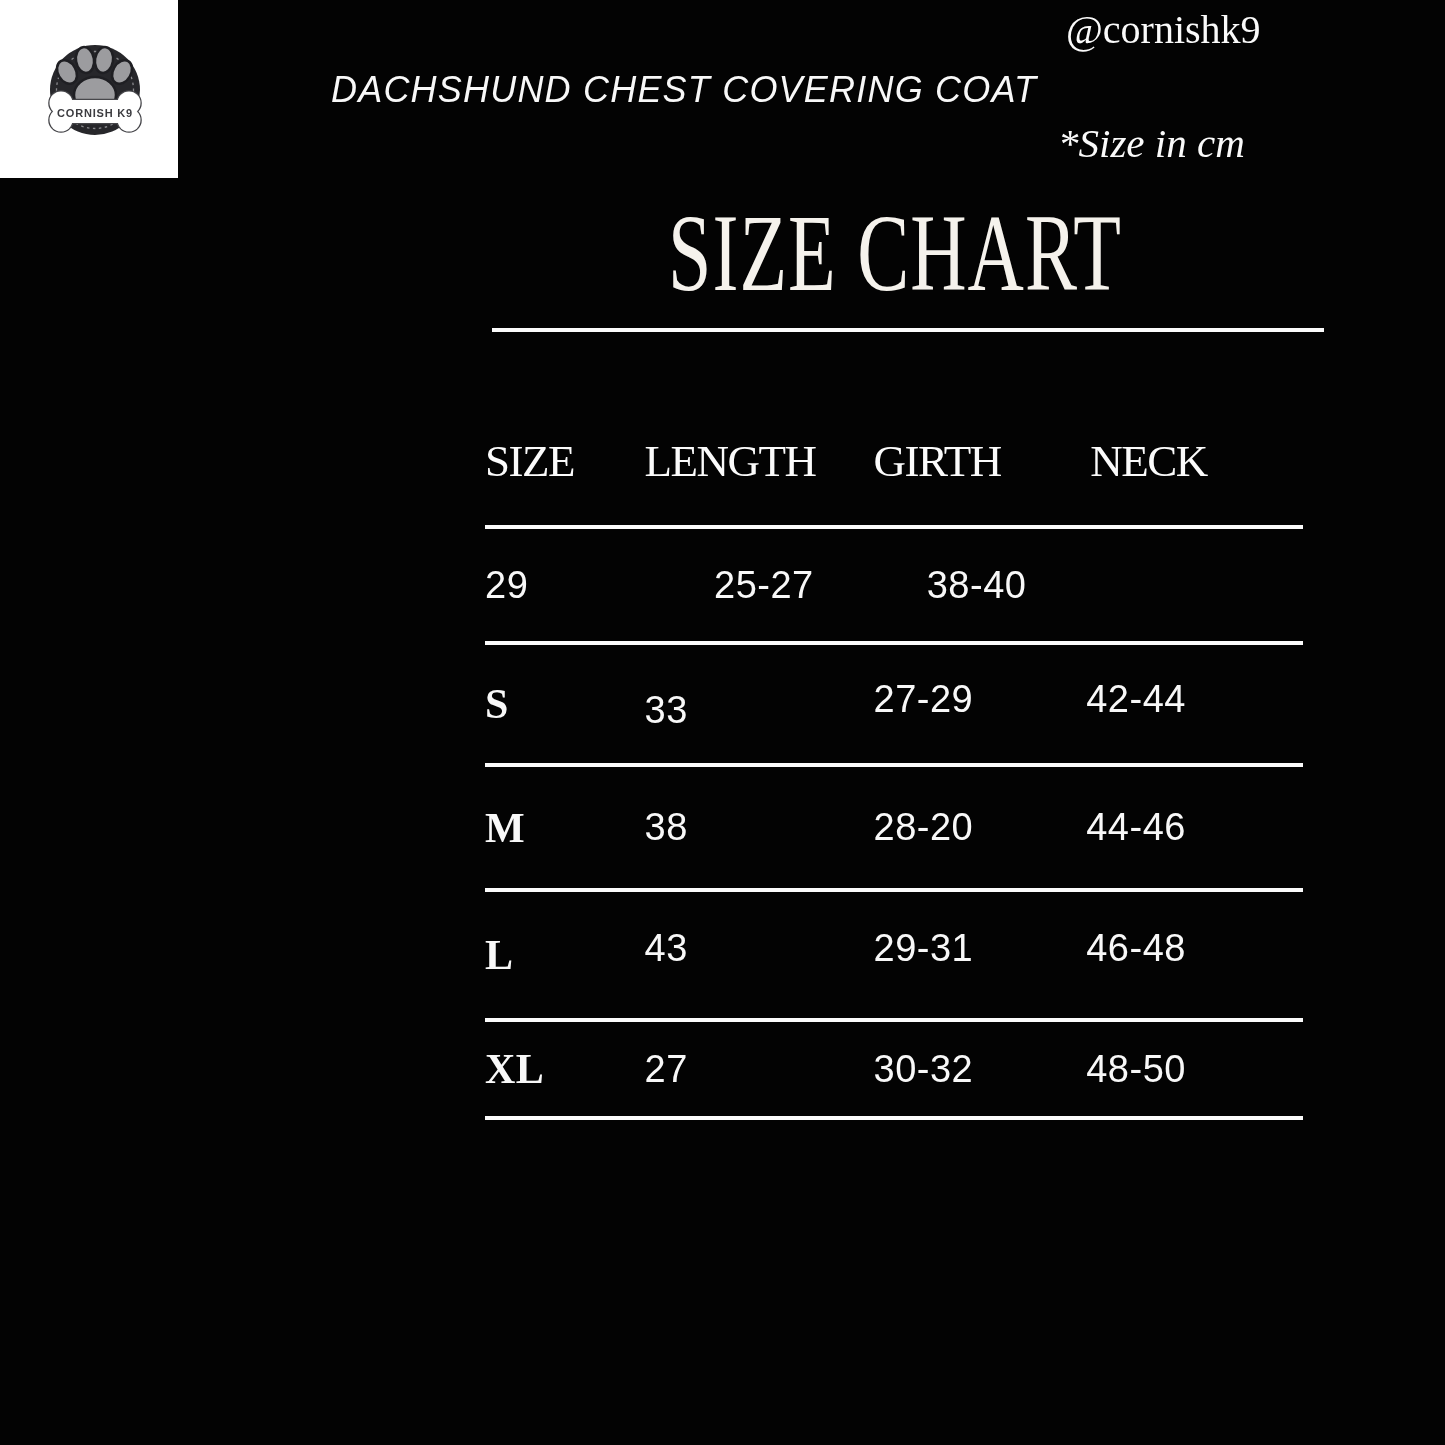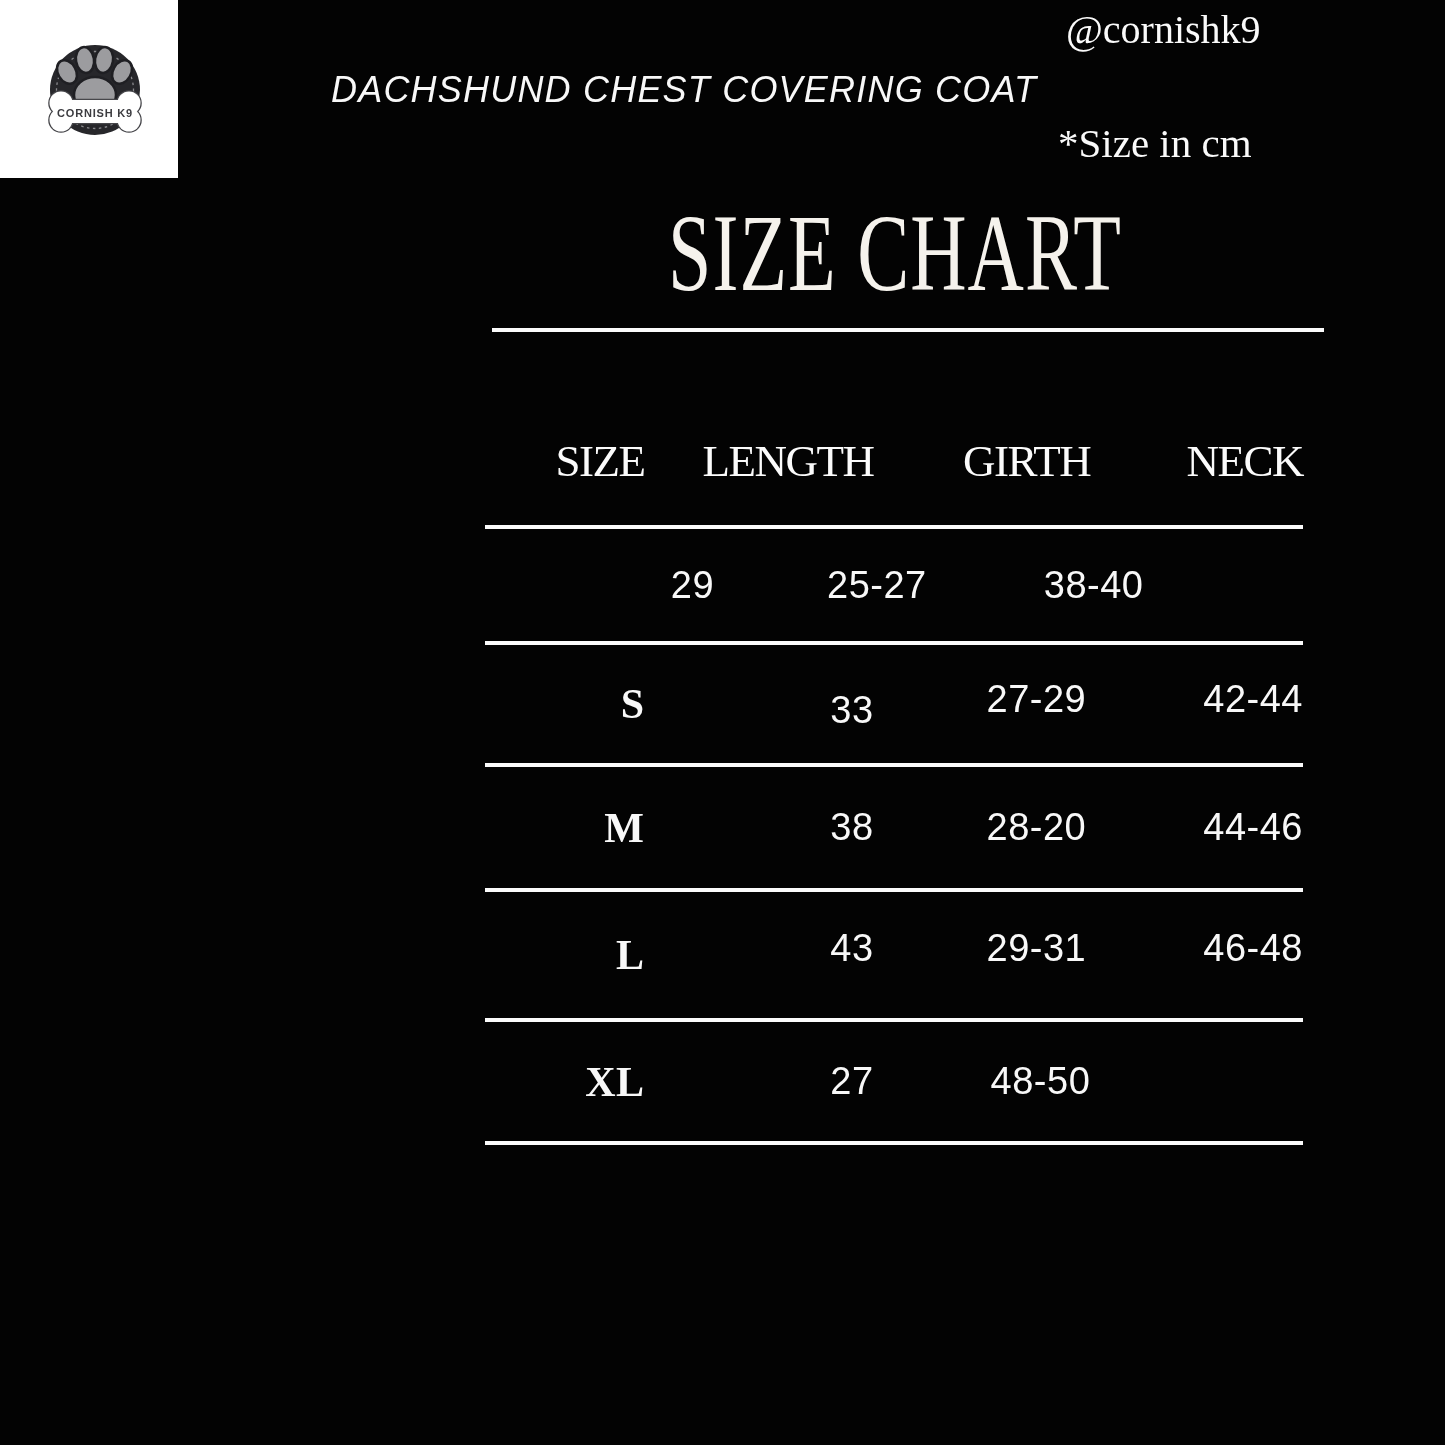--- a/index.html
+++ b/index.html
@@ -7,37 +7,37 @@
     position:relative;width:1445px;height:1445px;background:#030303;
     overflow:hidden;font-family:"Liberation Serif",serif;color:#f8f8f8;
   }
   
   .logo-card{position:absolute;left:0;top:0;width:178px;height:178px;background:#c2410c;}
   .logo-card svg{display:block;width:178px;height:178px;}
   
   .handle{position:absolute;left:1066px;top:10px;font-size:40px;color:#fafafa;line-height:1;}
   .title{position:absolute;left:331px;top:72px;font-family:"Liberation Sans",sans-serif;
          font-size:36px;letter-spacing:1.2px;line-height:1;color:#f8f8f8;white-space:nowrap;font-style:italic;}
-  .unit-note{position:absolute;left:1058px;top:123px;font-size:41px;color:#fafafa;line-height:1;}
+  .unit-note{position:absolute;left:1058px;top:123px;font-size:41px;font-style:italic;color:#fafafa;line-height:1;}
   .chart-heading{
     position:absolute;left:595px;top:199px;width:600px;text-align:center;
     font-size:78px;line-height:1;letter-spacing:1px;color:#f5f2ec;
     transform:scaleY(1.40);transform-origin:50% 0;white-space:nowrap;font-weight:400;
   }
   
   #size-table{position:absolute;left:485px;top:328px;width:818px;}
   .h-line{height:4px;background:#fbfbfb;}
   .h-line.first{width:832px;margin-left:7px;}
   .t-row{display:flex;width:100%;}
-  .cell{display:flex;align-items:center;justify-content:flex-end;}
+  .cell{display:flex;align-items:center;justify-content:flex-start;}
   .c1{width:19.5%;}.c2{width:28%;}.c3{width:26%;}.c4{width:26.5%;}
   .t-header{height:193px;}
   .t-header .cell{align-items:flex-end;padding-bottom:38px;font-size:45px;
                   letter-spacing:-1.5px;color:#fbfbfb;}
-  .r0{height:112px;}.r1{height:118px;}.r2{height:121px;}.r3{height:126px;}.r4{height:119px;}
+  .r0{height:112px;}.r1{height:118px;}.r2{height:121px;}.r3{height:126px;}.r4{height:94px;}
   .size-label{font-weight:bold;font-size:42px;letter-spacing:0.5px;}
   .num{font-family:"Liberation Sans",sans-serif;font-size:38px;letter-spacing:0.5px;}
   
   .r1 .c2{transform:translateY(6px);}
   .r1 .c3,.r1 .c4{transform:translateY(-5px);}
   .r3 .c2,.r3 .c3,.r3 .c4{transform:translateY(-7px);}
 </style>
 </head>
 <body>
 
@@ -153,19 +153,22 @@
         </div>
       </div>
       <div class="h-line"></div>
       <div class="t-row r4">
         <div class="cell c1">
           <span class="size-label">XL</span>
         </div>
         <div class="cell c2">
           <span class="num">27</span>
         </div>
+        <div class="cell c3">
+          <span class="num">30-32</span>
+        </div>
         <div class="cell c4">
           <span class="num">48-50</span>
         </div>
       </div>
       <div class="h-line"></div>
     </div>
 </div>
 
 </body></html>

